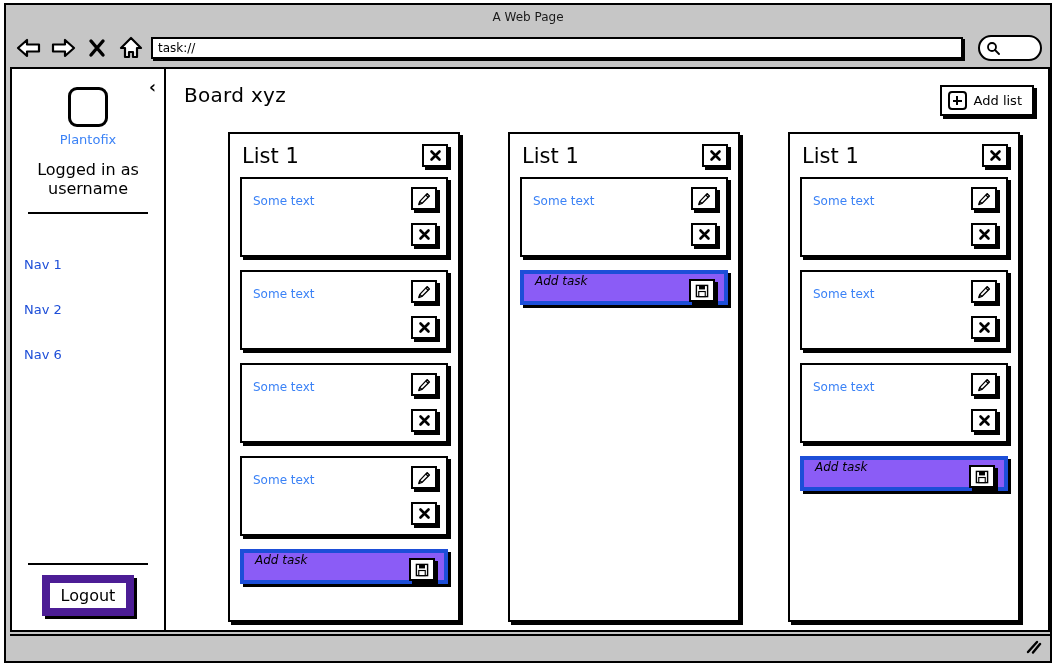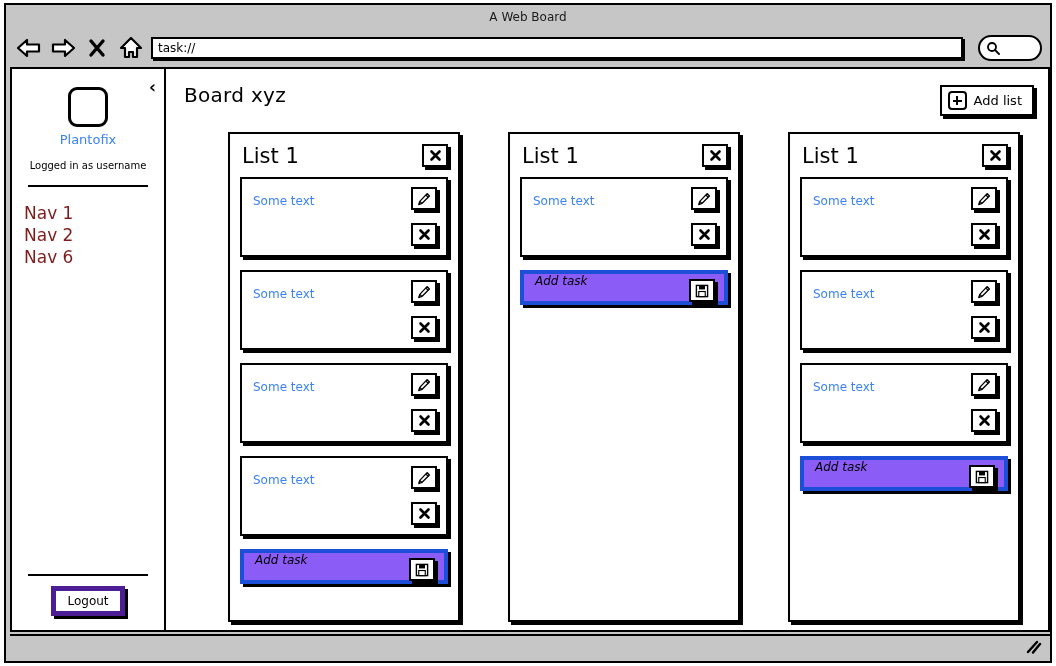--- a/index.html
+++ b/index.html
@@ -55,30 +55,30 @@
   .collapse-chevron {
     position: absolute; right: 8px; top: 10px;
     font-size: 17px; font-weight: bold; color: #000;
     cursor: pointer; line-height: 1;
   }
   .logo-box {
     width: 40px; height: 40px; border: 3px solid #000;
     border-radius: 9px; margin: 6px auto 0 auto; background: #fff;
   }
   .brand { text-align: center; font-size: 13px; margin-top: 5px; color: #3b82f6; }
-  .loggedin { text-align: center; font-size: 10px; margin-top: 13px; color: #000; }
+  .loggedin { text-align: center; font-size: 16px; margin-top: 13px; color: #000; }
   .divider { height: 0; border-top: 2px solid #000; margin: 14px 6px 0 6px; }
   .navlist { margin-top: 15px; padding-left: 2px; }
-  .navitem { font-size: 17px; color: #7f1d1d; line-height: 1.3; cursor: pointer; }
+  .navitem { font-size: 13px; color: #1d4ed8; line-height: 1.3; cursor: pointer; margin-top: 28px; }
   .sidebar-spacer { flex: 1; }
   .divider-bottom { height: 0; border-top: 2px solid #000; margin: 0 6px 10px 6px; }
   .logout-wrap { display: flex; justify-content: center; padding-bottom: 14px; }
   .logout-btn {
-    background: #fff; border: 5px solid #4c1d95; box-shadow: 3px 3px 0 #000;
-    font-size: 12px; padding: 3px 11px; cursor: pointer;
+    background: #fff; border: 8px solid #4c1d95; box-shadow: 3px 3px 0 #000;
+    font-size: 16px; padding: 3px 11px; cursor: pointer;
     font-family: "DejaVu Sans", sans-serif;
   }
   
   .board { flex: 1; position: relative; padding: 14px 14px 0 18px; }
   .board-head { display: flex; align-items: flex-start; justify-content: space-between; }
   .board-title { font-size: 20px; color: #000; letter-spacing: 0.3px; }
   .addlist-btn {
     background: #fff; border: 2px solid #000; box-shadow: 3px 3px 0 #000;
     display: flex; align-items: center; gap: 7px;
     padding: 4px 10px 4px 6px; cursor: pointer; margin-top: 2px;
@@ -136,21 +136,21 @@
     padding-right: 8px;
   }
   .resize-grip { width: 18px; height: 14px; }
 </style>
 </head>
 <body>
 
 <div class="browser">
 
   <div class="titlebar">
-    <span class="titlebar-text">A Web Board</span>
+    <span class="titlebar-text">A Web Page</span>
   </div>
 
   <div class="toolbar">
     <div class="navicons">
       <span class="navicon">
         <svg width="26" height="22" viewBox="0 0 26 22">
             <path d="M2 11 L11 3 L11 7.5 L23 7.5 L23 14.5 L11 14.5 L11 19 Z" fill="#fff" stroke="#000" stroke-width="2.2" stroke-linejoin="round"></path>
           </svg>
       </span>
       <span class="navicon">

